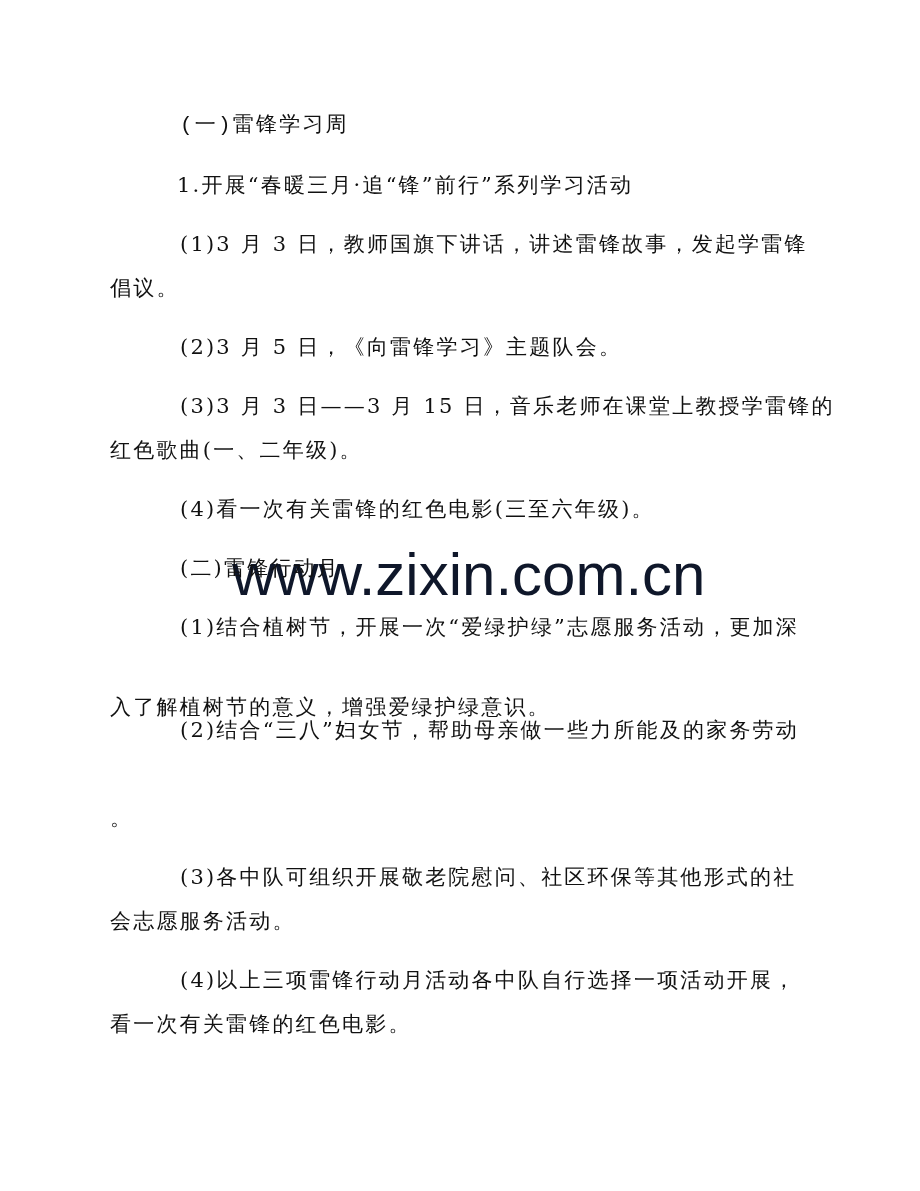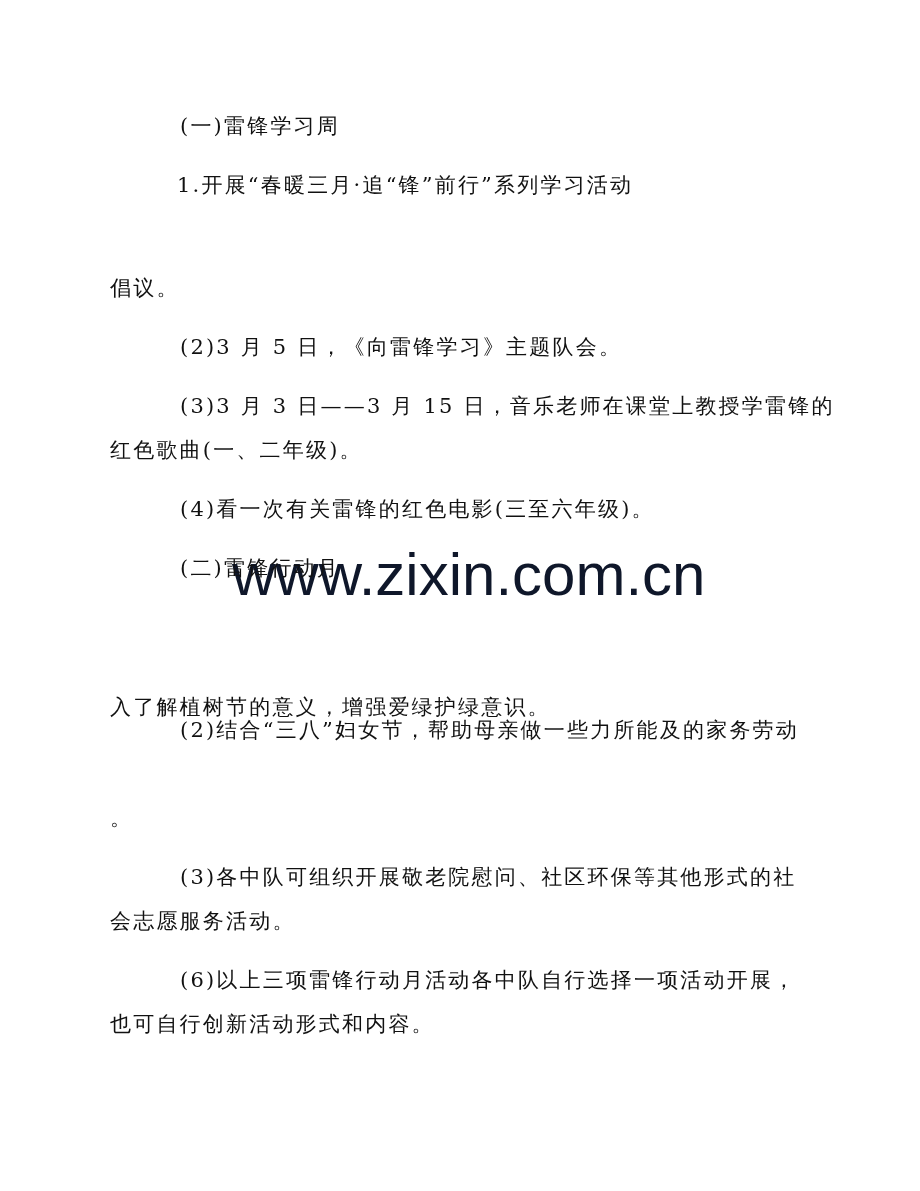--- a/index.html
+++ b/index.html
@@ -29,38 +29,40 @@
     }
     .text-layer { position: absolute; inset: 0; z-index: 1; }
   </style>
 </head>
 <body>
 
 <div class="page">
   <div class="watermark">www.zixin.com.cn</div>
 
   <div class="text-layer">
-    <div class="line" style="left:180px; top:113px;">(一)雷锋学习周</div>
+    <div class="line" style="left:180px; top:113px;font-family:Liberation Mono, monospace;">(一)雷锋学习周</div>
     <div class="line" style="left:177px; top:172px;">1.开展“春暖三月·追“锋”前行”系列学习活动</div>
 
+    <div class="line" style="left:180px; top:231px;">(1)3 月 3 日，教师国旗下讲话，讲述雷锋故事，发起学雷锋</div>
     <div class="line" style="left:110px; top:275px;">倡议。</div>
 
     <div class="line" style="left:180px; top:334px;">(2)3 月 5 日，《向雷锋学习》主题队会。</div>
 
     <div class="line" style="left:180px; top:393px;">(3)3 月 3 日——3 月 15 日，音乐老师在课堂上教授学雷锋的</div>
     <div class="line" style="left:110px; top:437px;">红色歌曲(一、二年级)。</div>
 
     <div class="line" style="left:180px; top:496px;">(4)看一次有关雷锋的红色电影(三至六年级)。</div>
 
     <div class="line" style="left:180px; top:555px;">(二)雷锋行动月</div>
 
+    <div class="line" style="left:180px; top:614px;">(1)结合植树节，开展一次“爱绿护绿”志愿服务活动，更加深</div>
     <div class="line" style="left:110px; top:658px;margin-top:36px;">入了解植树节的意义，增强爱绿护绿意识。</div>
 
     <div class="line" style="left:180px; top:717px;">(2)结合“三八”妇女节，帮助母亲做一些力所能及的家务劳动</div>
     <div class="line" style="left:110px; top:805px;">。</div>
 
     <div class="line" style="left:180px; top:864px;">(3)各中队可组织开展敬老院慰问、社区环保等其他形式的社</div>
     <div class="line" style="left:110px; top:908px;">会志愿服务活动。</div>
 
-    <div class="line" style="left:180px; top:967px;">(6)以上三项雷锋行动月活动各中队自行选择一项活动开展，</div>
-    <div class="line" style="left:110px; top:1011px;">也可自行创新活动形式和内容。</div>
+    <div class="line" style="left:180px; top:967px;">(4)以上三项雷锋行动月活动各中队自行选择一项活动开展，</div>
+    <div class="line" style="left:110px; top:1011px;">看一次有关雷锋的红色电影。</div>
   </div>
 </div>
 
 </body></html>

